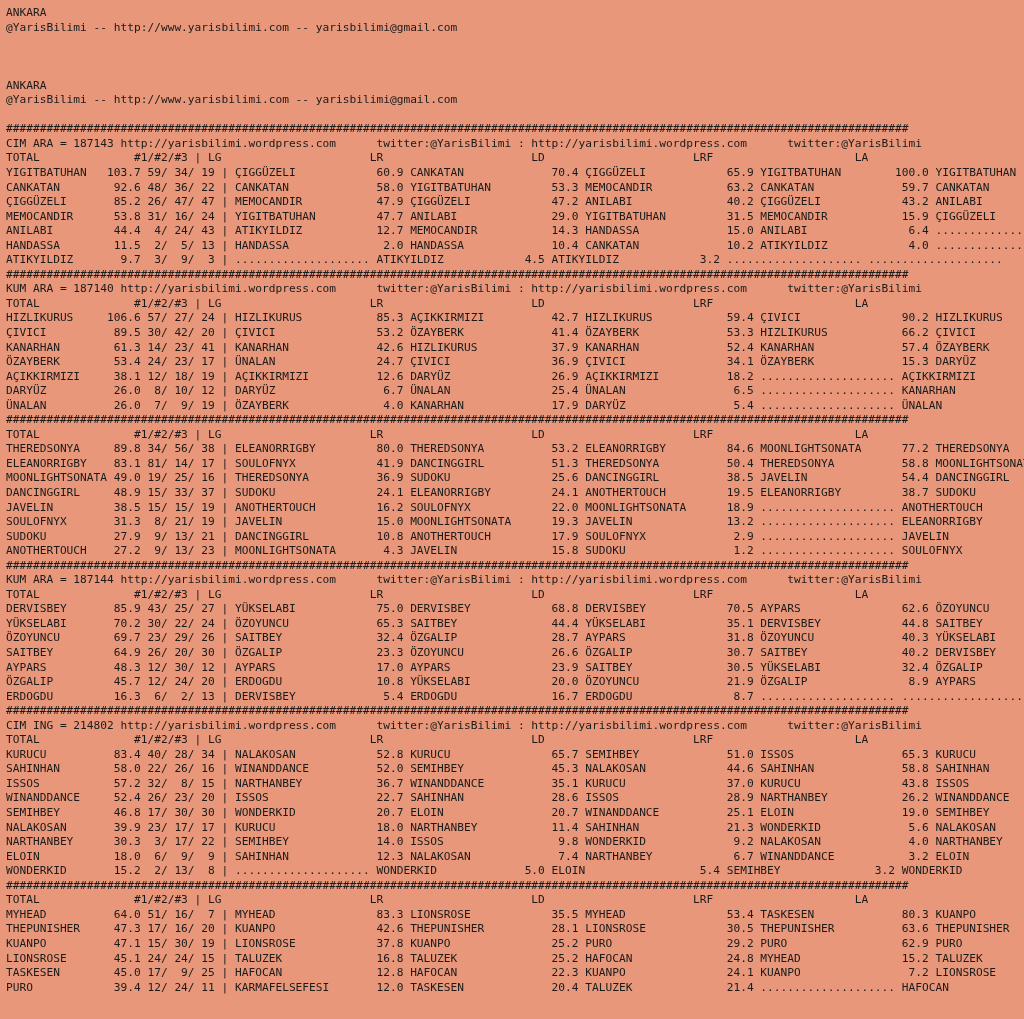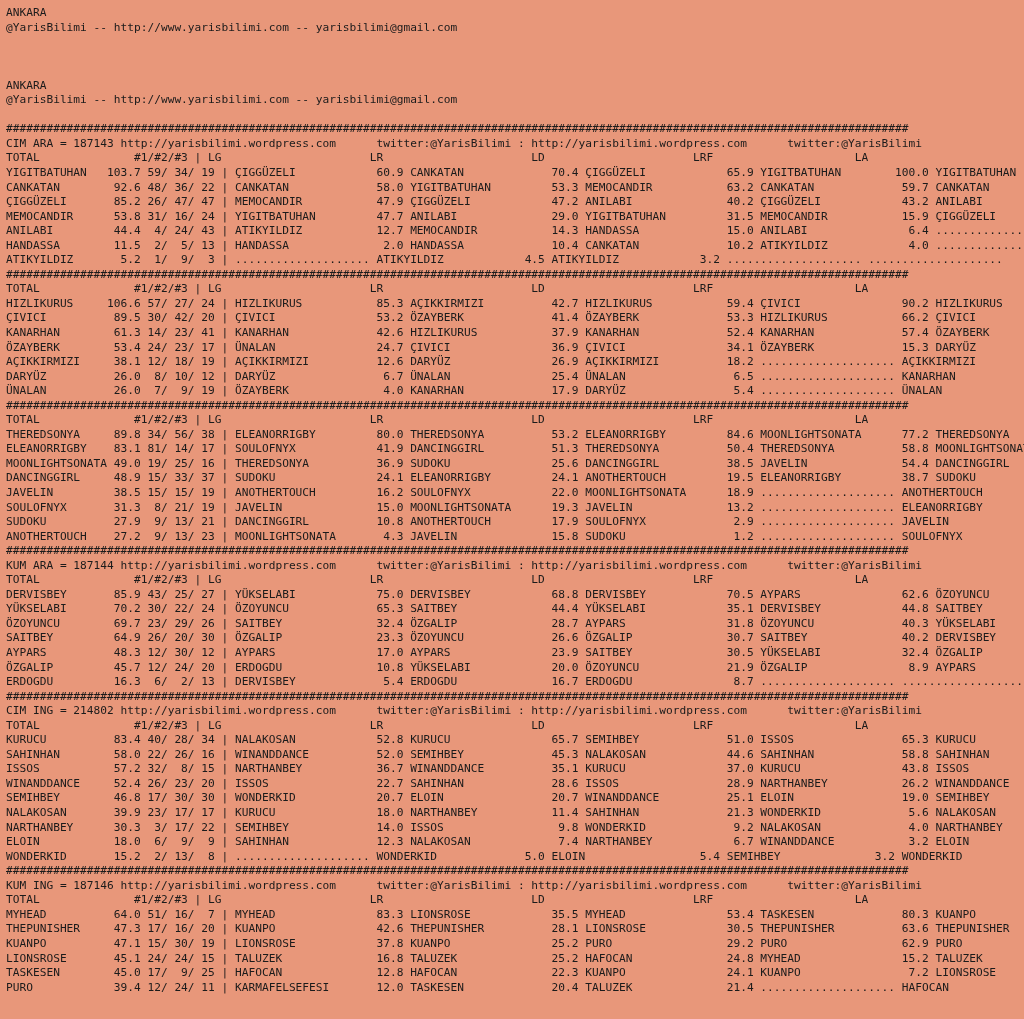--- a/index.html
+++ b/index.html
@@ -53,24 +53,25 @@
       <div class="block">
         <pre class="blk hr-line">######################################################################################################################################</pre>
         <pre class="blk">CIM ARA = 187143 http://yarisbilimi.wordpress.com      twitter:@YarisBilimi : http://yarisbilimi.wordpress.com      twitter:@YarisBilimi</pre>
         <pre class="blk">TOTAL              #1/#2/#3 | LG                      LR                      LD                      LRF                     LA</pre>
         <pre class="blk">YIGITBATUHAN   103.7 59/ 34/ 19 | ÇIGGÜZELI            60.9 CANKATAN             70.4 ÇIGGÜZELI            65.9 YIGITBATUHAN        100.0 YIGITBATUHAN         89.8</pre>
         <pre class="blk">CANKATAN        92.6 48/ 36/ 22 | CANKATAN             58.0 YIGITBATUHAN         53.3 MEMOCANDIR           63.2 CANKATAN             59.7 CANKATAN             67.7</pre>
         <pre class="blk">ÇIGGÜZELI       85.2 26/ 47/ 47 | MEMOCANDIR           47.9 ÇIGGÜZELI            47.2 ANILABI              40.2 ÇIGGÜZELI            43.2 ANILABI              61.3</pre>
         <pre class="blk">MEMOCANDIR      53.8 31/ 16/ 24 | YIGITBATUHAN         47.7 ANILABI              29.0 YIGITBATUHAN         31.5 MEMOCANDIR           15.9 ÇIGGÜZELI            10.4</pre>
         <pre class="blk">ANILABI         44.4  4/ 24/ 43 | ATIKYILDIZ           12.7 MEMOCANDIR           14.3 HANDASSA             15.0 ANILABI               6.4 ....................</pre>
         <pre class="blk">HANDASSA        11.5  2/  5/ 13 | HANDASSA              2.0 HANDASSA             10.4 CANKATAN             10.2 ATIKYILDIZ            4.0 ....................</pre>
-        <pre class="blk">ATIKYILDIZ       5.2  1/  9/  3 | .................... ATIKYILDIZ            4.5 ATIKYILDIZ            3.2 .................... ....................</pre>
+        <pre class="blk">ATIKYILDIZ       9.7  3/  9/  3 | .................... ATIKYILDIZ            4.5 ATIKYILDIZ            3.2 .................... ....................</pre>
       </div>
       <div class="block">
         <pre class="blk hr-line">######################################################################################################################################</pre>
+        <pre class="blk">KUM ARA = 187140 http://yarisbilimi.wordpress.com      twitter:@YarisBilimi : http://yarisbilimi.wordpress.com      twitter:@YarisBilimi</pre>
         <pre class="blk">TOTAL              #1/#2/#3 | LG                      LR                      LD                      LRF                     LA</pre>
         <pre class="blk">HIZLIKURUS     106.6 57/ 27/ 24 | HIZLIKURUS           85.3 AÇIKKIRMIZI          42.7 HIZLIKURUS           59.4 ÇIVICI               90.2 HIZLIKURUS           64.4</pre>
         <pre class="blk">ÇIVICI          89.5 30/ 42/ 20 | ÇIVICI               53.2 ÖZAYBERK             41.4 ÖZAYBERK             53.3 HIZLIKURUS           66.2 ÇIVICI               54.6</pre>
         <pre class="blk">KANARHAN        61.3 14/ 23/ 41 | KANARHAN             42.6 HIZLIKURUS           37.9 KANARHAN             52.4 KANARHAN             57.4 ÖZAYBERK             33.2</pre>
         <pre class="blk">ÖZAYBERK        53.4 24/ 23/ 17 | ÜNALAN               24.7 ÇIVICI               36.9 ÇIVICI               34.1 ÖZAYBERK             15.3 DARYÜZ               30.4</pre>
         <pre class="blk">AÇIKKIRMIZI     38.1 12/ 18/ 19 | AÇIKKIRMIZI          12.6 DARYÜZ               26.9 AÇIKKIRMIZI          18.2 .................... AÇIKKIRMIZI          25.0</pre>
         <pre class="blk">DARYÜZ          26.0  8/ 10/ 12 | DARYÜZ                6.7 ÜNALAN               25.4 ÜNALAN                6.5 .................... KANARHAN             10.8</pre>
         <pre class="blk">ÜNALAN          26.0  7/  9/ 19 | ÖZAYBERK              4.0 KANARHAN             17.9 DARYÜZ                5.4 .................... ÜNALAN               10.7</pre>
       </div>
       <div class="block">
@@ -106,21 +107,20 @@
         <pre class="blk">ISSOS           57.2 32/  8/ 15 | NARTHANBEY           36.7 WINANDDANCE          35.1 KURUCU               37.0 KURUCU               43.8 ISSOS                45.4</pre>
         <pre class="blk">WINANDDANCE     52.4 26/ 23/ 20 | ISSOS                22.7 SAHINHAN             28.6 ISSOS                28.9 NARTHANBEY           26.2 WINANDDANCE          24.7</pre>
         <pre class="blk">SEMIHBEY        46.8 17/ 30/ 30 | WONDERKID            20.7 ELOIN                20.7 WINANDDANCE          25.1 ELOIN                19.0 SEMIHBEY             15.2</pre>
         <pre class="blk">NALAKOSAN       39.9 23/ 17/ 17 | KURUCU               18.0 NARTHANBEY           11.4 SAHINHAN             21.3 WONDERKID             5.6 NALAKOSAN             6.4</pre>
         <pre class="blk">NARTHANBEY      30.3  3/ 17/ 22 | SEMIHBEY             14.0 ISSOS                 9.8 WONDERKID             9.2 NALAKOSAN             4.0 NARTHANBEY            4.0</pre>
         <pre class="blk">ELOIN           18.0  6/  9/  9 | SAHINHAN             12.3 NALAKOSAN             7.4 NARTHANBEY            6.7 WINANDDANCE           3.2 ELOIN                 3.2</pre>
         <pre class="blk">WONDERKID       15.2  2/ 13/  8 | .................... WONDERKID             5.0 ELOIN                 5.4 SEMIHBEY              3.2 WONDERKID             3.2</pre>
       </div>
       <div class="block">
         <pre class="blk hr-line">######################################################################################################################################</pre>
-        <pre class="blk">KUM ING = 187146 http://yarisbilimi.wordpress.com      twitter:@YarisBilimi : http://yarisbilimi.wordpress.com      twitter:@YarisBilimi</pre>
         <pre class="blk">TOTAL              #1/#2/#3 | LG                      LR                      LD                      LRF                     LA</pre>
         <pre class="blk">MYHEAD          64.0 51/ 16/  7 | MYHEAD               83.3 LIONSROSE            35.5 MYHEAD               53.4 TASKESEN             80.3 KUANPO               35.0</pre>
         <pre class="blk">THEPUNISHER     47.3 17/ 16/ 20 | KUANPO               42.6 THEPUNISHER          28.1 LIONSROSE            30.5 THEPUNISHER          63.6 THEPUNISHER          28.6</pre>
         <pre class="blk">KUANPO          47.1 15/ 30/ 19 | LIONSROSE            37.8 KUANPO               25.2 PURO                 29.2 PURO                 62.9 PURO                 26.2</pre>
         <pre class="blk">LIONSROSE       45.1 24/ 24/ 15 | TALUZEK              16.8 TALUZEK              25.2 HAFOCAN              24.8 MYHEAD               15.2 TALUZEK              23.1</pre>
         <pre class="blk">TASKESEN        45.0 17/  9/ 25 | HAFOCAN              12.8 HAFOCAN              22.3 KUANPO               24.1 KUANPO                7.2 LIONSROSE            18.3</pre>
         <pre class="blk">PURO            39.4 12/ 24/ 11 | KARMAFELSEFESI       12.0 TASKESEN             20.4 TALUZEK              21.4 .................... HAFOCAN              17.5</pre>
       </div>
     </div>
 

